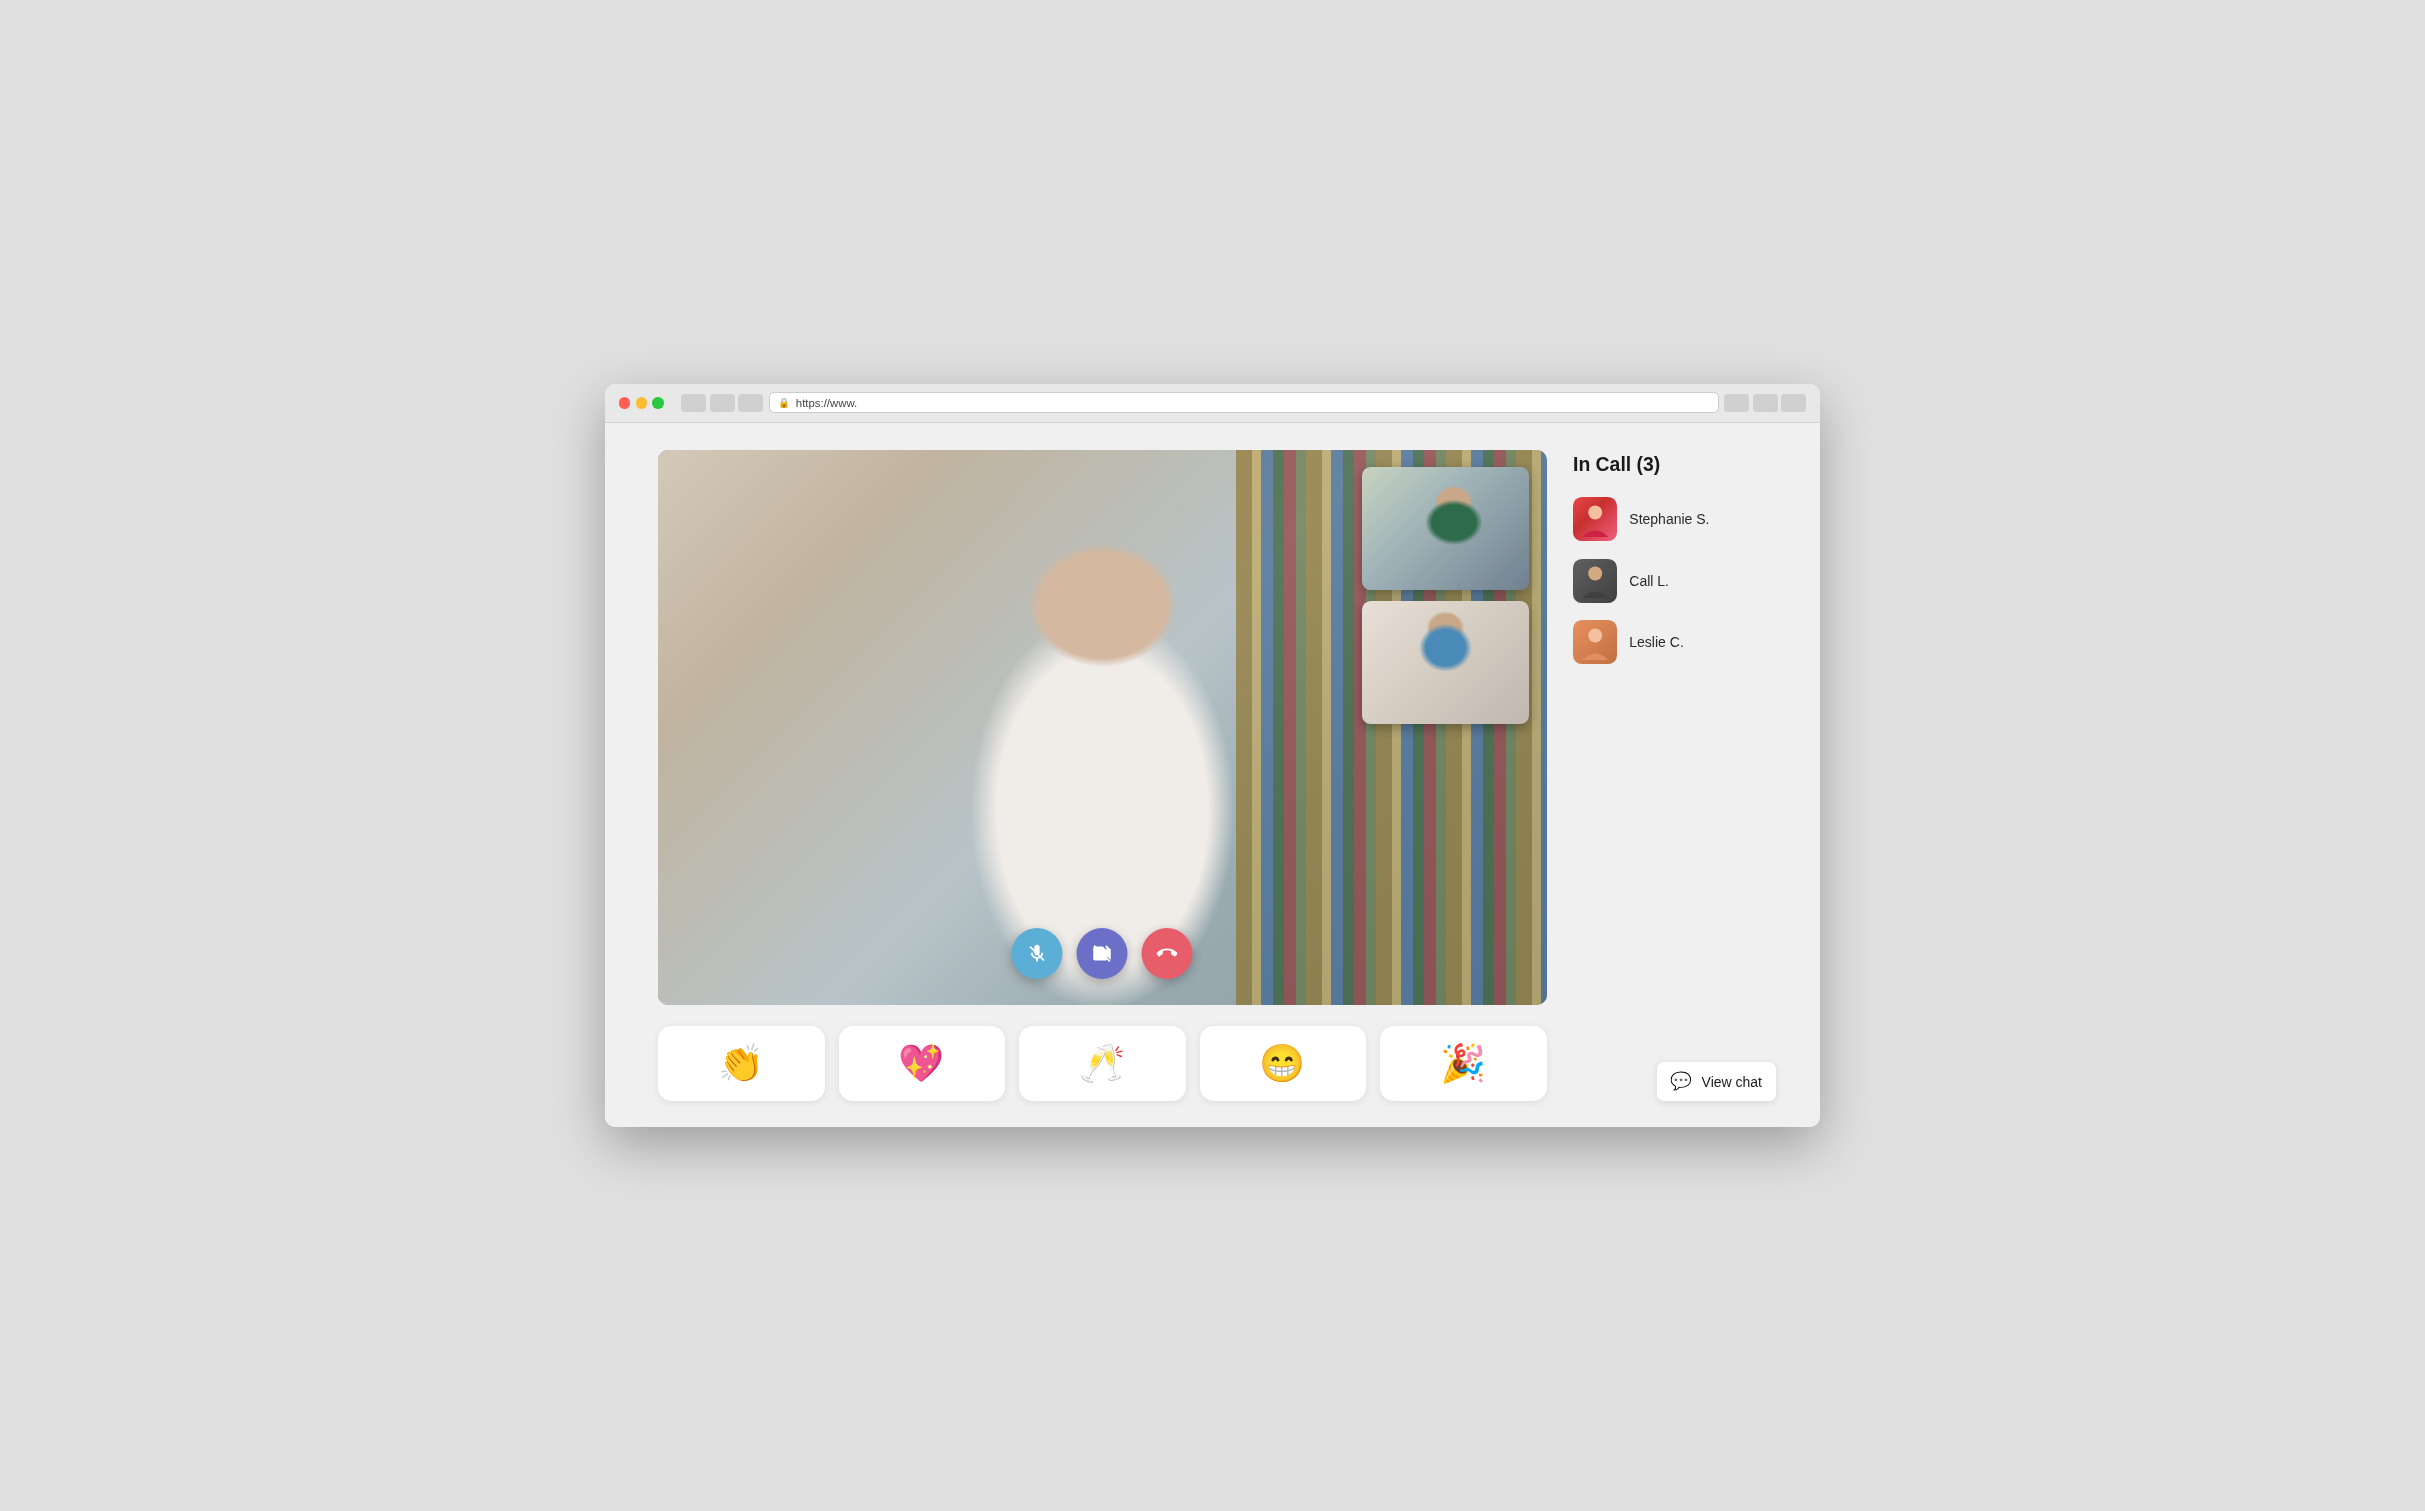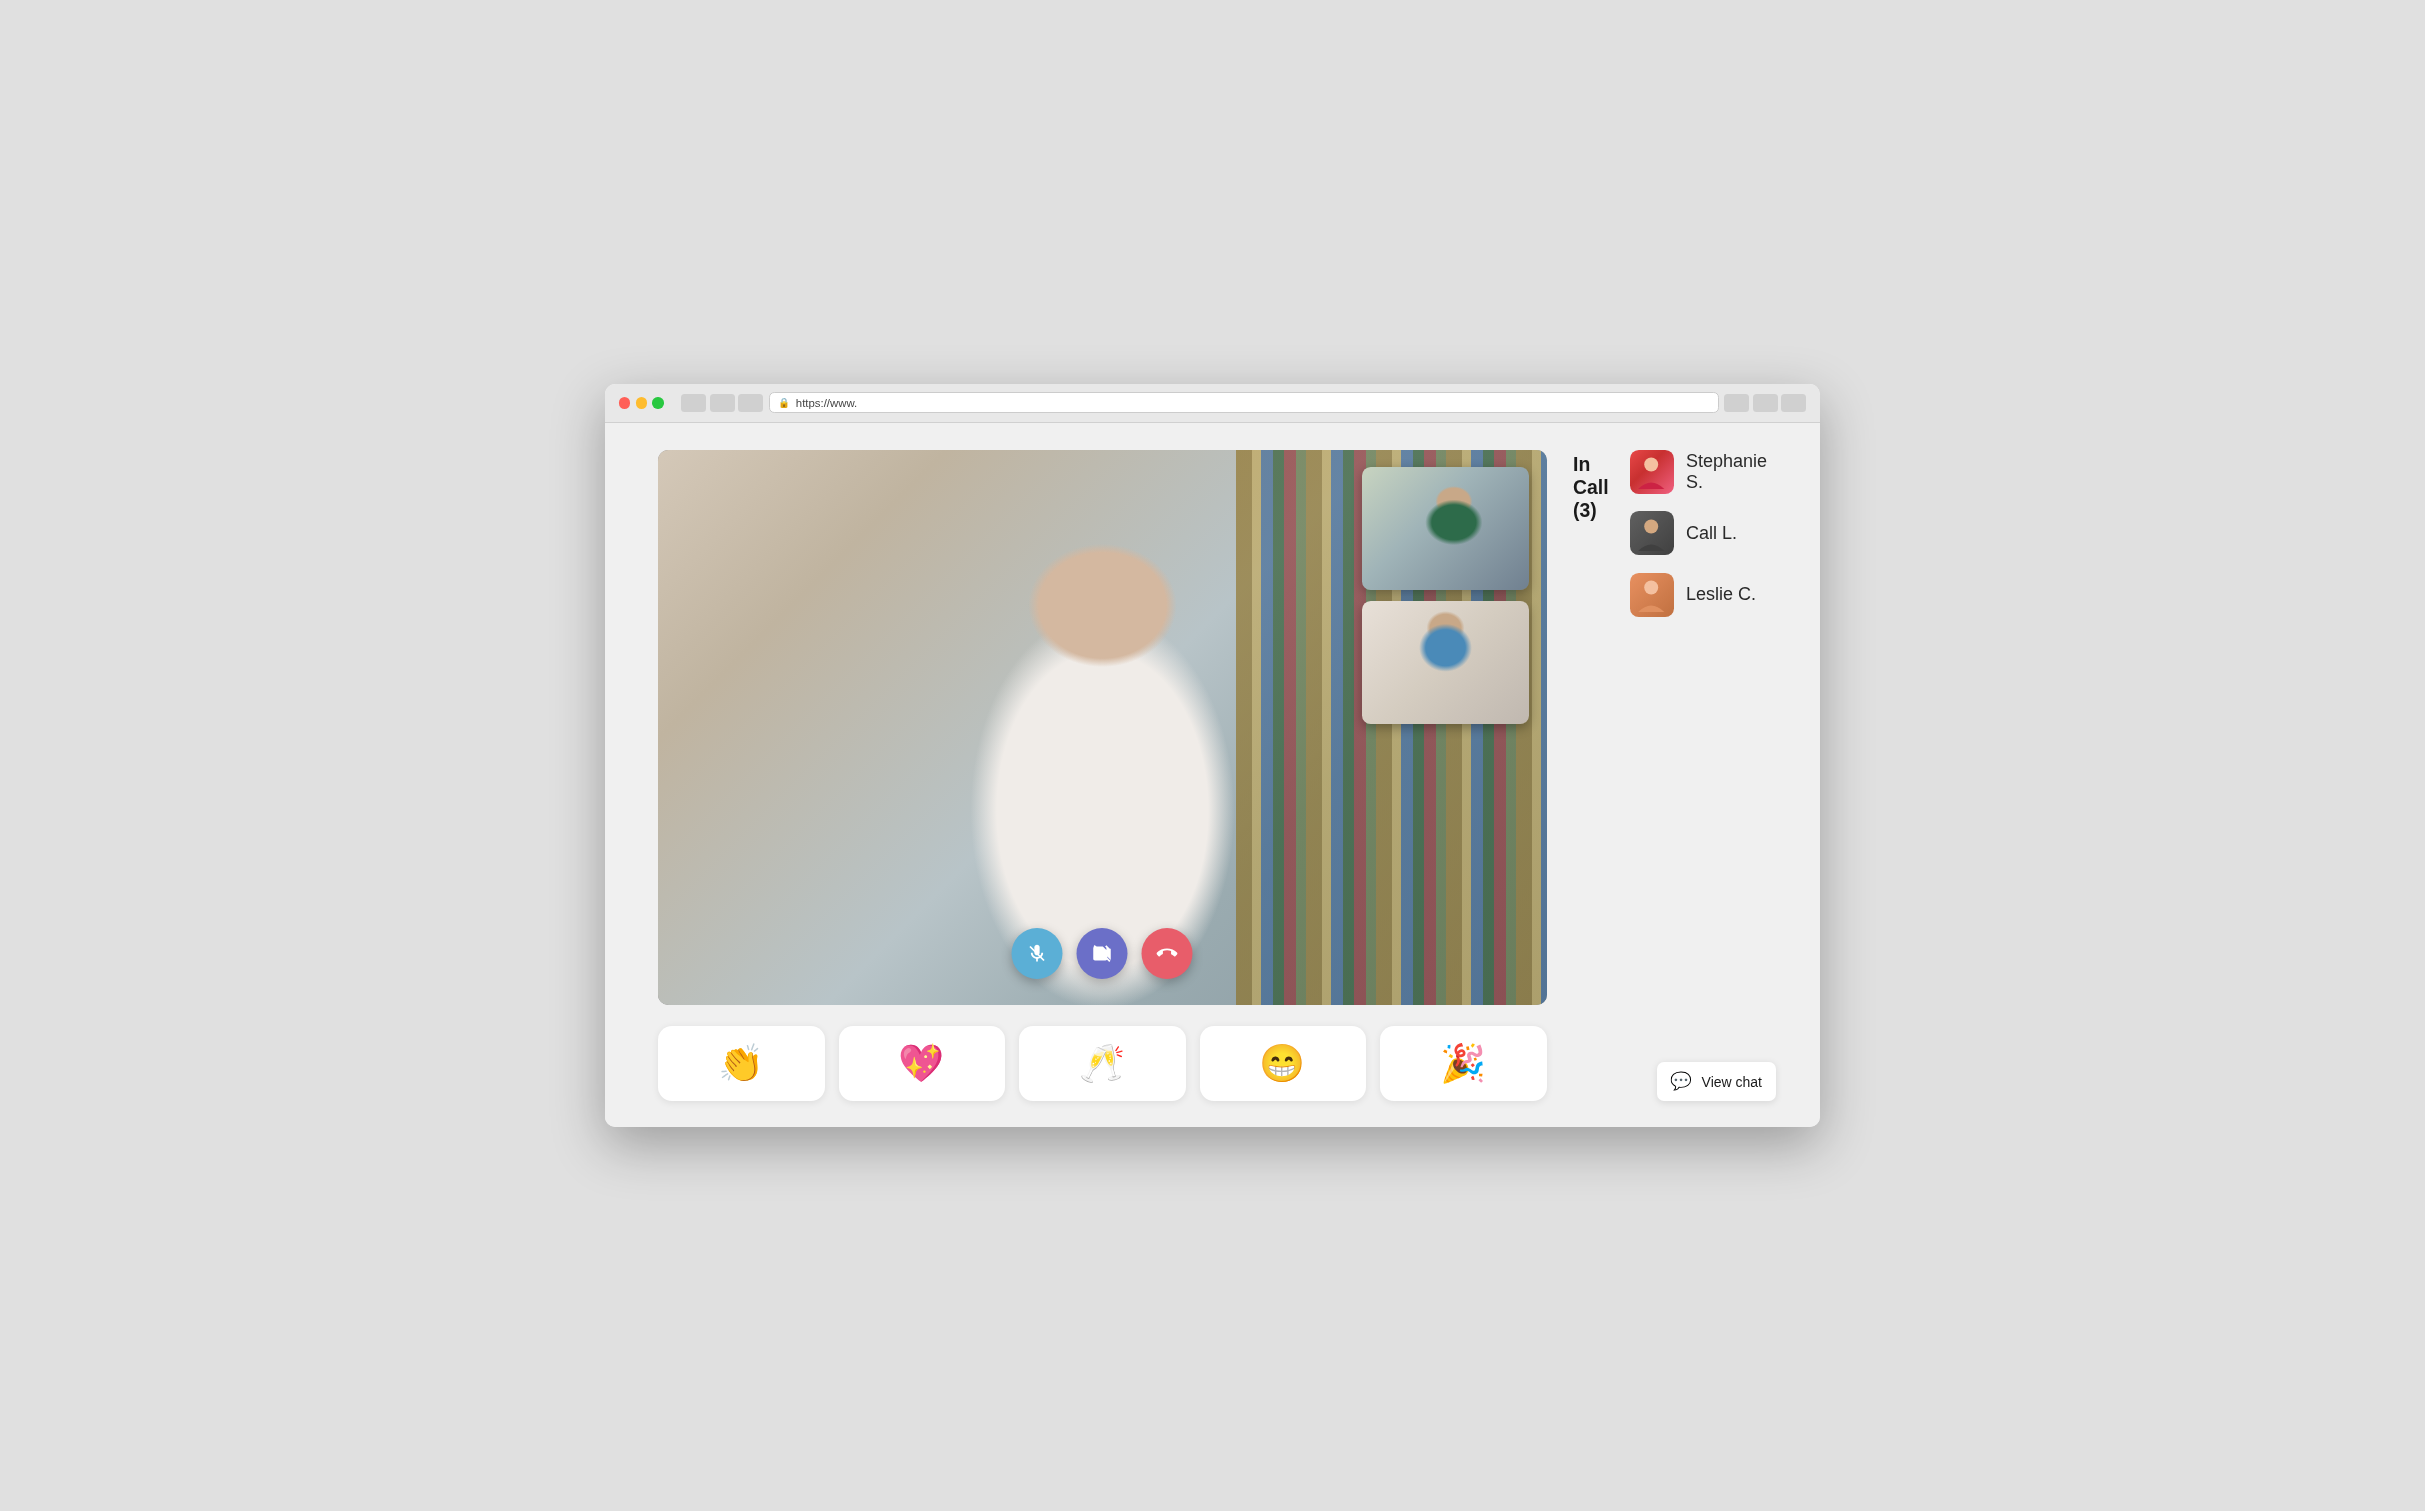--- a/index.html
+++ b/index.html
@@ -245,21 +245,21 @@
       cursor: pointer;
       box-shadow: 0 1.8px 7px rgba(0,0,0,0.08);
       transition: transform 0.1s;
     }
 
     
     .sidebar {
       width: 194px;
       padding-top: 0;
       display: flex;
-      flex-direction: row;
+      flex-direction: column;
       gap: 0;
     }
 
     .incall-title {
       font-size: 19.4px;
       font-weight: 700;
       color: #1a1a1a;
       margin-bottom: 21px;
       padding-top: 3.5px;
     }
@@ -311,21 +311,21 @@
       width: 100%;
       height: 100%;
       display: flex;
       align-items: center;
       justify-content: center;
       color: white;
       font-size: 17.6px;
     }
 
     .participant-name {
-      font-size: 18px;
+      font-size: 14px;
       color: #2a2a2a;
       font-weight: 500;
     }
 
     
     .view-chat-btn {
       position: absolute;
       bottom: 26.4px;
       right: 44px;
       display: flex;

